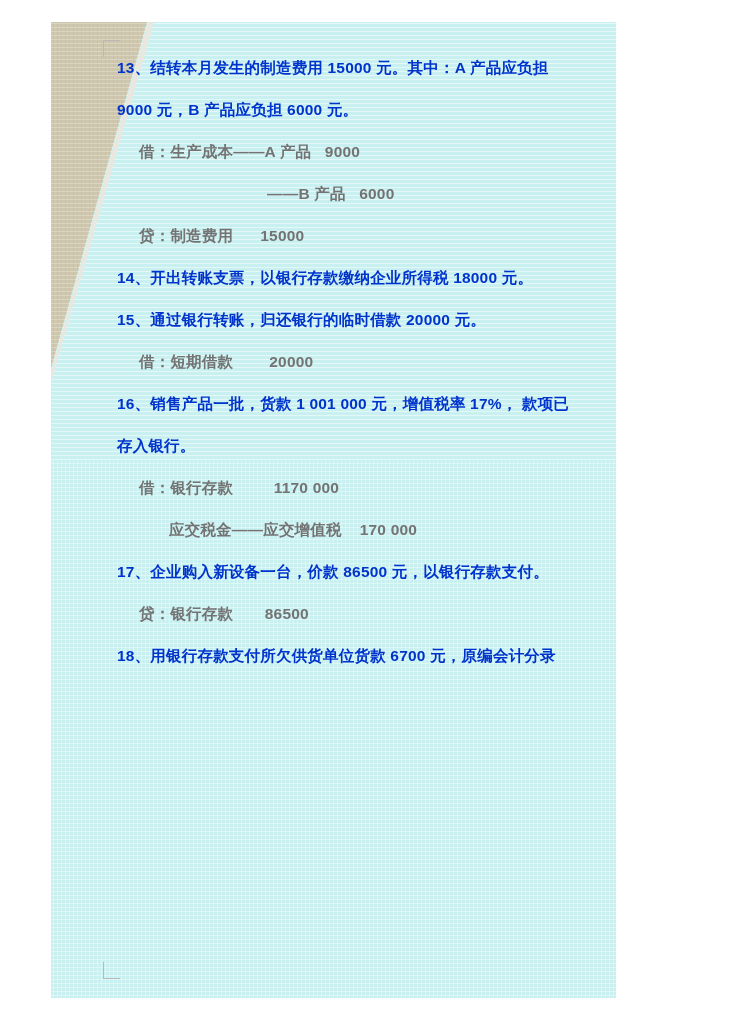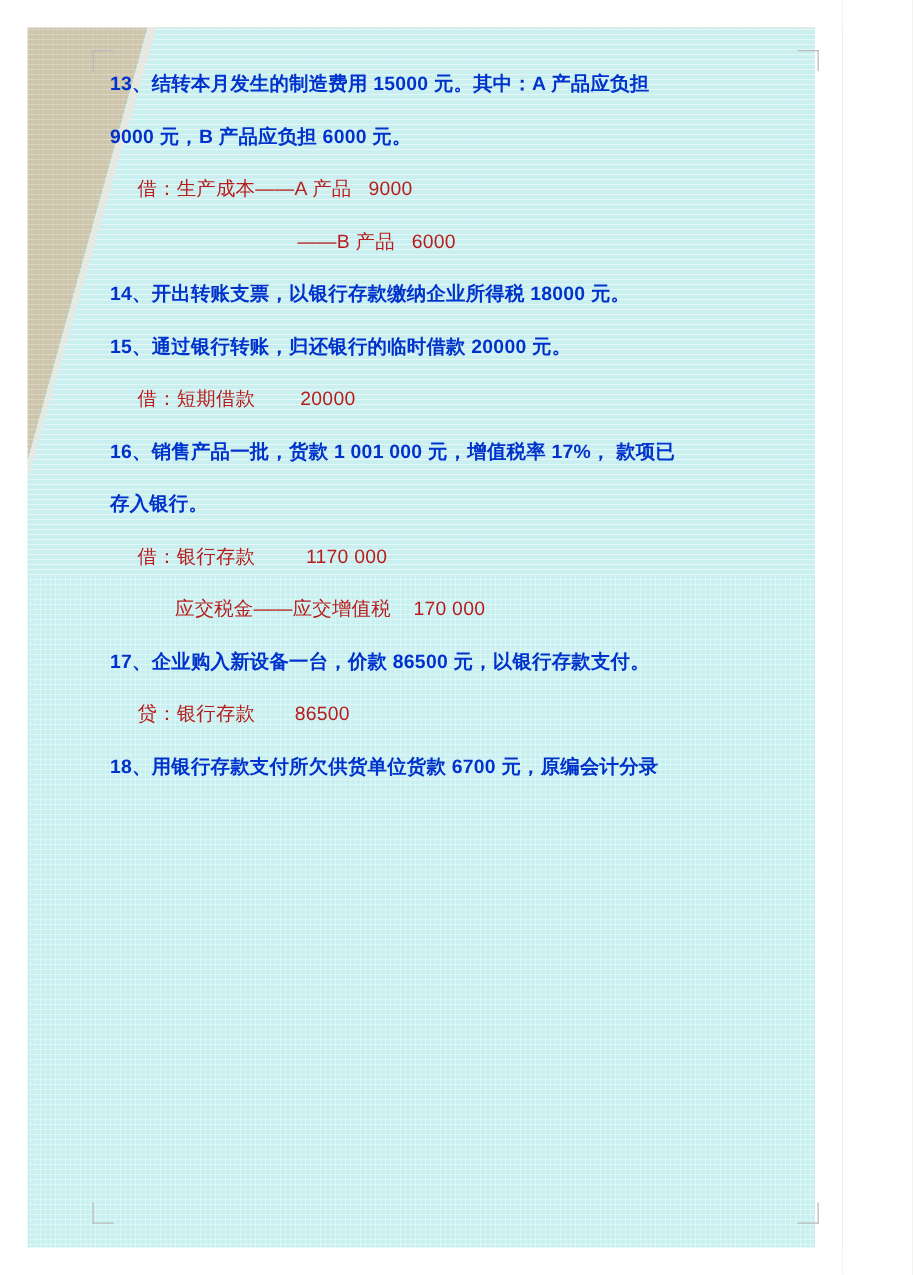--- a/index.html
+++ b/index.html
@@ -9,24 +9,25 @@
   body {
     width: 730px;
     height: 1020px;
     background: #ffffff;
     font-family: "Liberation Sans", sans-serif;
     overflow: hidden;
   }
 
   #page {
     position: relative;
-    width: 674px;
+    width: 609px;
     height: 1020px;
     background: #ffffff;
     overflow: hidden;
+    margin-left: 29px;
   }
 
   
   .beige-layer {
     position: absolute;
     left: 0;
     top: 0;
     width: 730px;
     height: 1020px;
     background: #cfc8ae;
@@ -128,22 +129,22 @@
     margin: 0 0 26.5px 0;
     white-space: pre;
     letter-spacing: 0.2px;
   }
 
   .heading {
     color: #0033cc;
     font-weight: 700;
   }
   .entry {
-    color: #b91c1c;
-    font-weight: 400;
+    color: #737373;
+    font-weight: 700;
   }
   .indent-1 { padding-left: 22px; }
   .indent-2 { padding-left: 150px; }
   .indent-3 { padding-left: 52px; }
 </style>
 </head>
 <body>
 
 <div id="page">
 
@@ -161,20 +162,21 @@
   <div class="crop tr"></div>
   <div class="crop bl"></div>
   <div class="crop br"></div>
 
   <div class="doc-body">
 
     <p class="line heading">13、结转本月发生的制造费用 15000 元。其中：A 产品应负担</p>
     <p class="line heading">9000 元，B 产品应负担 6000 元。</p>
     <p class="line entry indent-1">借：生产成本——A 产品   9000</p>
     <p class="line entry indent-2">——B 产品   6000</p>
+    <p class="line entry indent-1">贷：制造费用      15000</p>
 
     <p class="line heading">14、开出转账支票，以银行存款缴纳企业所得税 18000 元。</p>
 
     <p class="line heading">15、通过银行转账，归还银行的临时借款 20000 元。</p>
     <p class="line entry indent-1">借：短期借款        20000</p>
 
     <p class="line heading">16、销售产品一批，货款 1 001 000 元，增值税率 17%， 款项已</p>
     <p class="line heading">存入银行。</p>
     <p class="line entry indent-1">借：银行存款         1170 000</p>
     <p class="line entry indent-3">应交税金——应交增值税    170 000</p>

